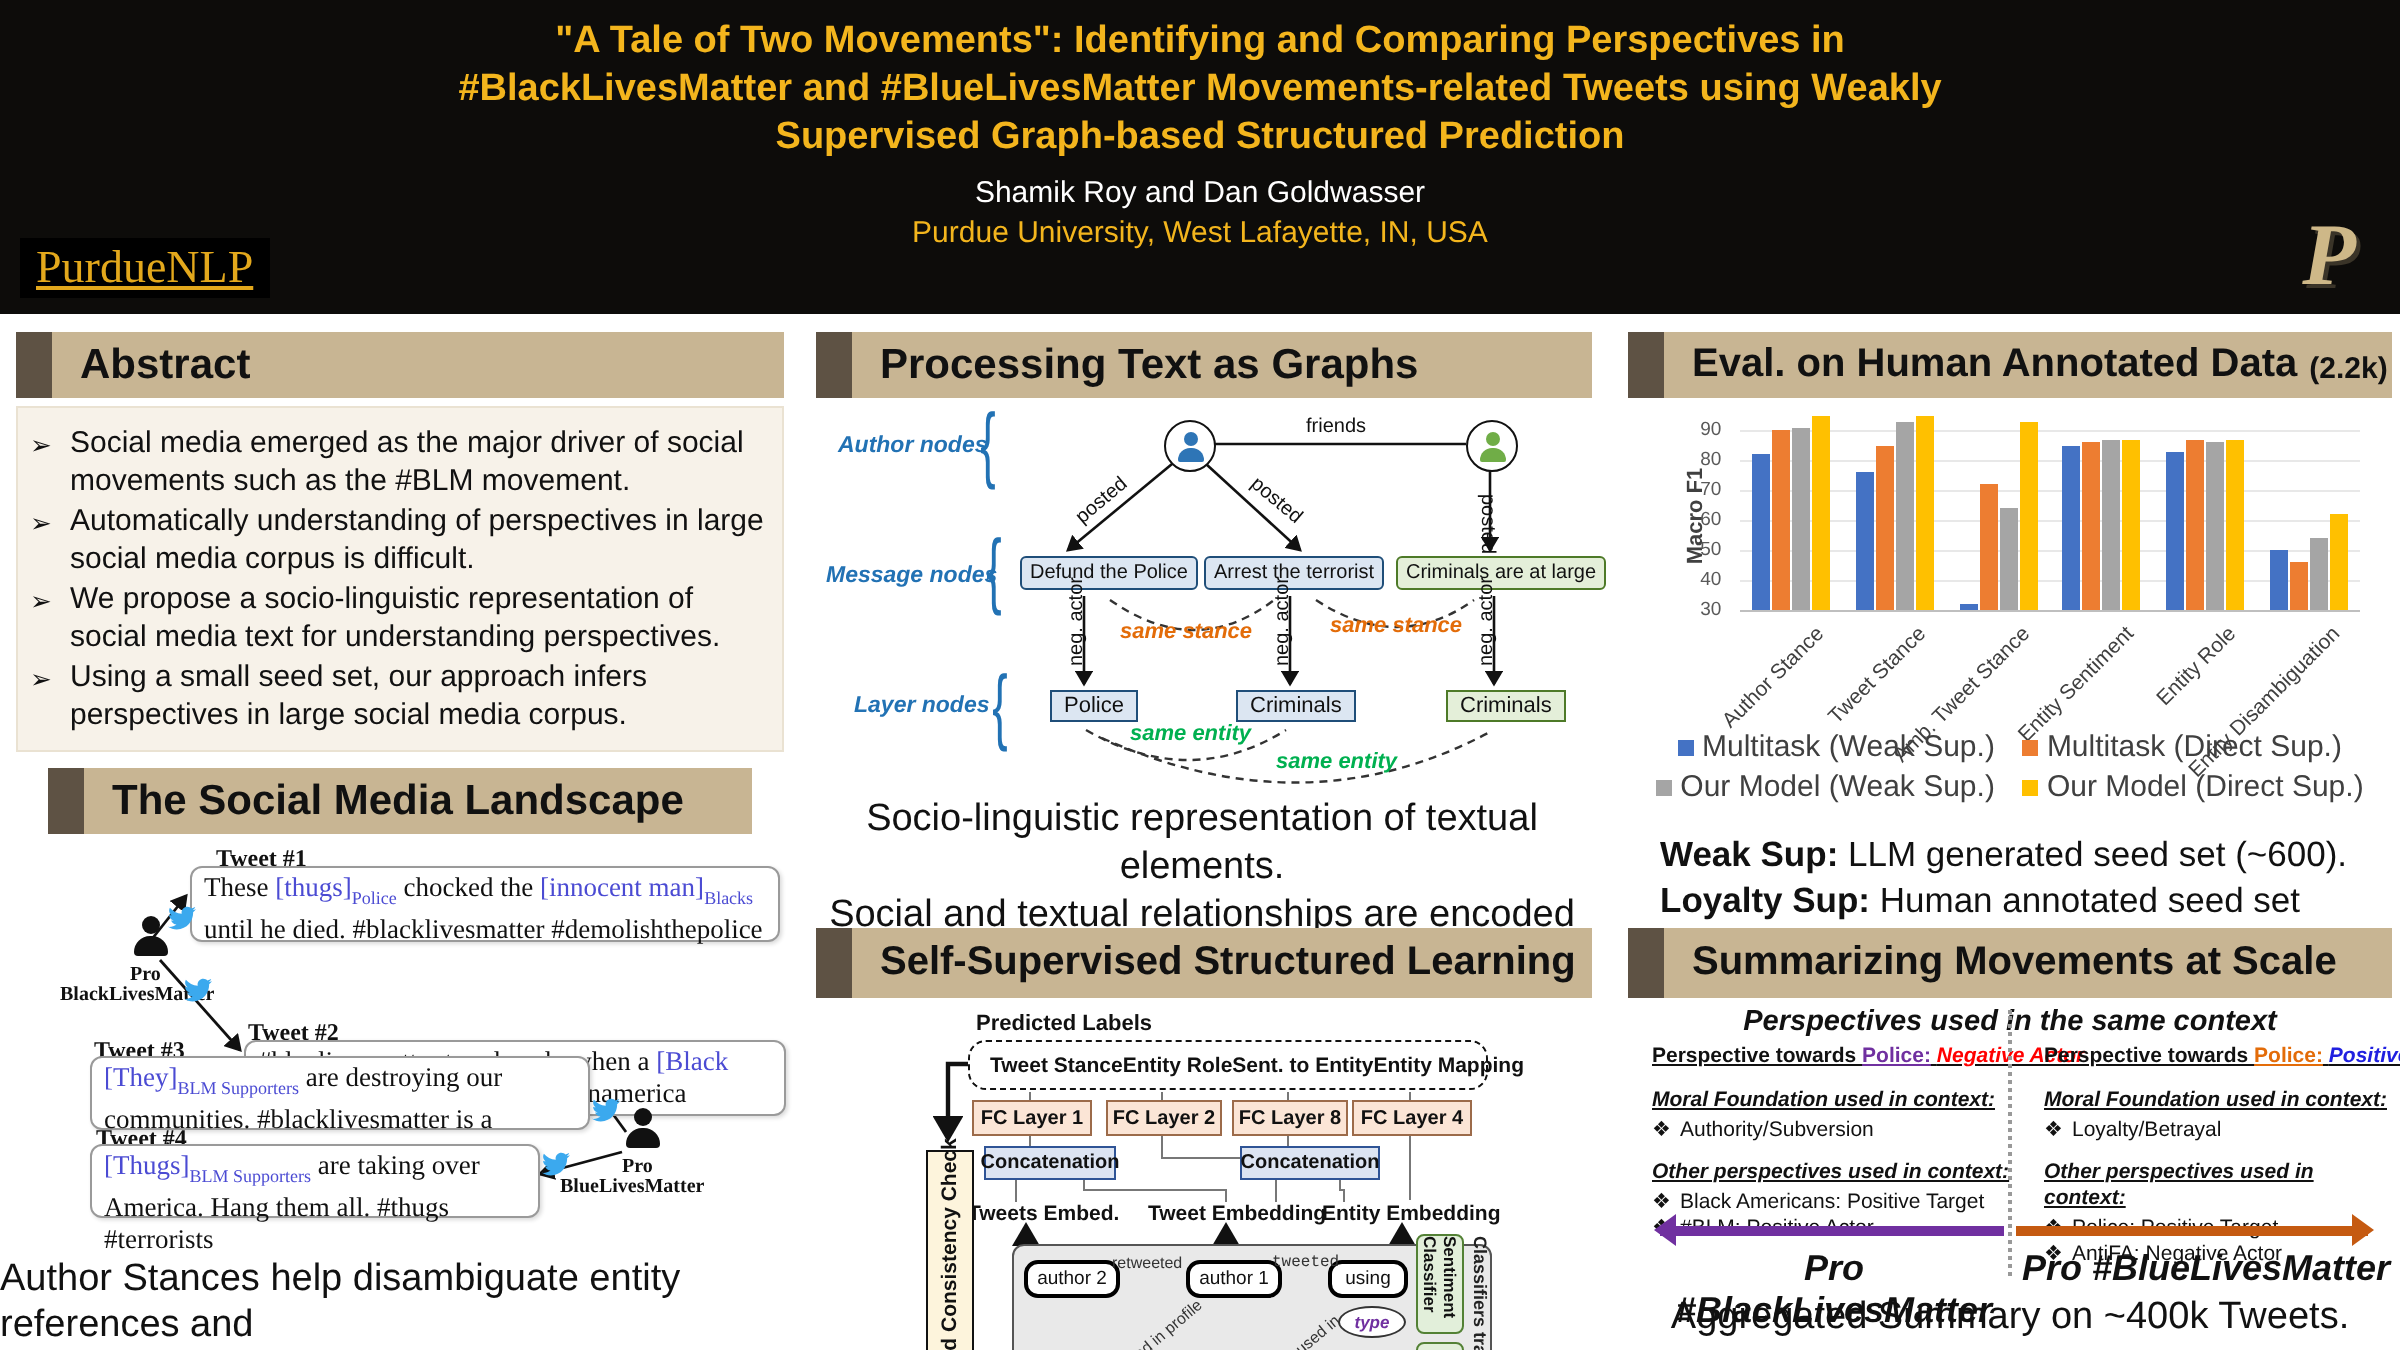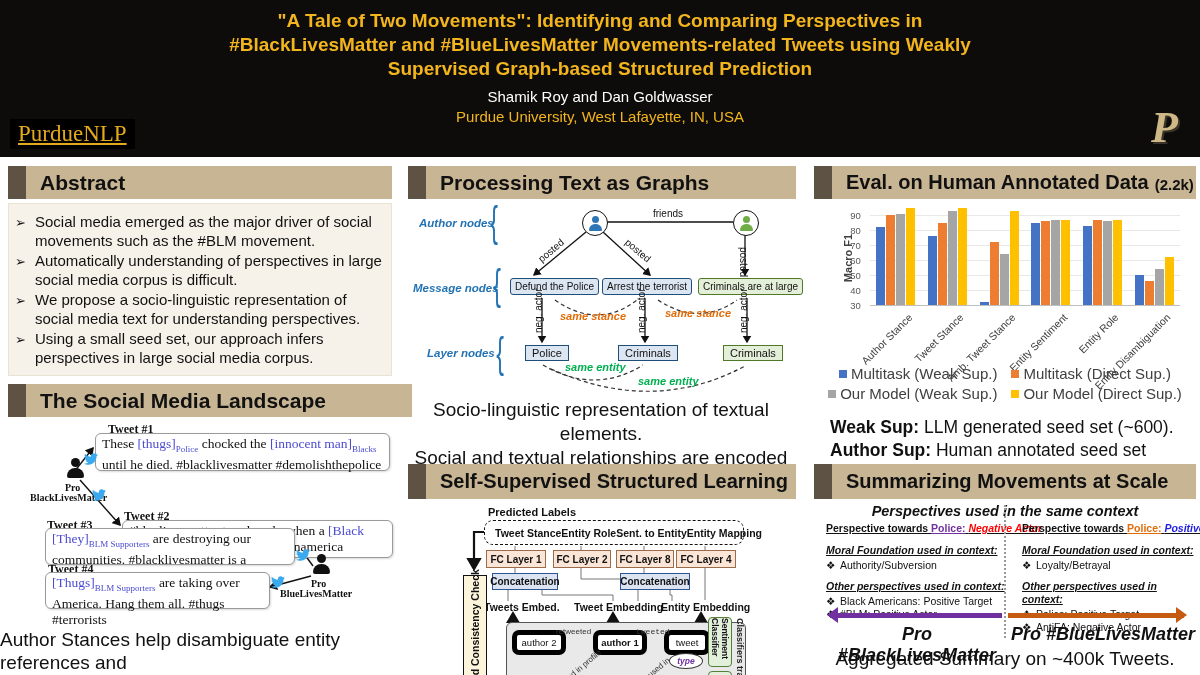--- a/index.html
+++ b/index.html
@@ -70,21 +70,21 @@
               border-radius:9px;display:flex;align-items:center;justify-content:space-between;
               padding:0 10px;box-sizing:border-box;}
   .ssl-dashed span{font-weight:bold;font-size:10.5px;color:#111;white-space:nowrap;}
   .fcbox{position:absolute;top:45px;height:16px;background:#FBE5D6;border:1px solid #9C6B4A;
          font-weight:bold;font-size:10px;color:#111;display:flex;align-items:center;justify-content:center;}
   .ccbox{position:absolute;top:68px;height:15px;background:#DCE4F2;border:1.3px solid #2F5496;
          font-weight:bold;font-size:10px;color:#111;display:flex;align-items:center;justify-content:center;}
   .embed-label{position:absolute;top:96px;font-weight:bold;font-size:10.5px;color:#111;white-space:nowrap;}
   .graybox{position:absolute;left:98px;top:117px;width:238px;height:60px;background:#E9E9E9;
            border:1.5px solid #555;border-radius:6px;}
-  .wnode{position:absolute;background:#fff;border:5px solid #000000;border-radius:7px;font-size:9.5px;
+  .wnode{position:absolute;background:#fff;border:2px solid #000000;border-radius:7px;font-size:9.5px;
          color:#111;display:flex;align-items:center;justify-content:center;}
   .small-edge{position:absolute;font-size:8px;color:#333;white-space:nowrap;}
   .type-ellipse{position:absolute;background:#fff;border:1px solid #333;border-radius:50%;
                 font-weight:bold;font-style:italic;font-size:8.5px;color:#7030A0;
                 display:flex;align-items:center;justify-content:center;}
   .consistency{position:absolute;left:55px;top:70px;width:22px;height:110px;background:#FDF4DC;
                border:1.3px solid #111;display:flex;align-items:center;justify-content:center;}
   .consistency span{transform:rotate(-90deg);white-space:nowrap;font-weight:bold;font-size:10.5px;color:#111;}
   .sentclf{position:absolute;left:300px;top:112px;width:22px;height:48px;background:#E2EFDA;
            border:1.3px solid #538135;border-radius:4px;display:flex;align-items:center;justify-content:center;}
@@ -171,21 +171,21 @@
         <span class="bullet">➢</span>
         <span>We propose a socio-linguistic representation of social media text for understanding perspectives.</span>
       </div>
       <div class="li">
         <span class="bullet">➢</span>
         <span>Using a small seed set, our approach infers perspectives in large social media corpus.</span>
       </div>
     </div>
 </div>
 
-<div class="sechead" style="left:8px;top:384px;width:404px;">
+<div class="sechead" style="left:24px;top:384px;width:352px;">
   <div class="accent"></div>
   <div class="stitle">The Social Media Landscape</div>
 </div>
 
 <div class="land">
   <svg class="overlay" width="384" height="208">
     <defs>
       <marker id="ah" markerWidth="7" markerHeight="7" refX="5" refY="3.5" orient="auto">
         <path d="M0,0 L6,3.5 L0,7 z" fill="#111"></path>
       </marker>
@@ -361,22 +361,22 @@
 
   <div class="ccbox" style="left:84px;width:64px;">Concatenation</div>
   <div class="ccbox" style="left:212px;width:68px;">Concatenation</div>
 
   <div class="embed-label" style="left:76px;">Tweets Embed.</div>
   <div class="embed-label" style="left:166px;">Tweet Embedding</div>
   <div class="embed-label" style="left:253px;">Entity Embedding</div>
 
   <div class="graybox"></div>
   <div class="wnode" style="left:104px;top:125px;width:44px;height:15px;">author 2</div>
-  <div class="wnode" style="left:185px;top:125px;width:44px;height:15px;font-weight:bold;">author 1</div>
-  <div class="wnode" style="left:256px;top:125px;width:36px;height:15px;">tweet</div>
+  <div class="wnode" style="left:185px;top:125px;width:44px;height:15px;">author 1</div>
+  <div class="wnode" style="left:256px;top:125px;width:36px;height:15px;">using</div>
   <div class="small-edge" style="left:148px;top:122px;">retweeted</div>
   <div class="small-edge" style="left:228px;top:122px;font-family:Liberation Mono, monospace;">tweeted</div>
   <div class="small-edge" style="left:148px;top:158px;transform:rotate(-40deg);">used in profile</div>
   <div class="small-edge" style="left:238px;top:158px;transform:rotate(-40deg);">used in</div>
   <div class="type-ellipse" style="left:261px;top:148px;width:32px;height:14px;">type</div>
 
   <div class="consistency">
     <span>ased Consistency Check</span>
   </div>
   <div class="sentclf">
@@ -470,21 +470,21 @@
       </span>
       <span class="litem">
         <span class="sq" style="background: rgb(255, 192, 0);"></span>
         <span>Our Model (Direct Sup.)</span>
       </span>
     </div>
   </div>
 
 <div class="eval-notes">
   <div><b>Weak Sup:</b><span> LLM generated seed set (~600).</span></div>
-  <div><b>Author Sup:</b><span> Human annotated seed set (~700).</span></div>
+  <div><b>Loyalty Sup:</b><span> Human annotated seed set (~700).</span></div>
 </div>
 
 <div class="sechead" style="left:814px;top:464px;width:382px;height:35px;">
   <div class="accent"></div>
   <div class="stitle" style="font-size:20px;">Summarizing Movements at Scale</div>
 </div>
 
 <div class="sum-subtitle">Perspectives used in the same context</div>
 
 <div class="sum-panel" style="left:826px;">

